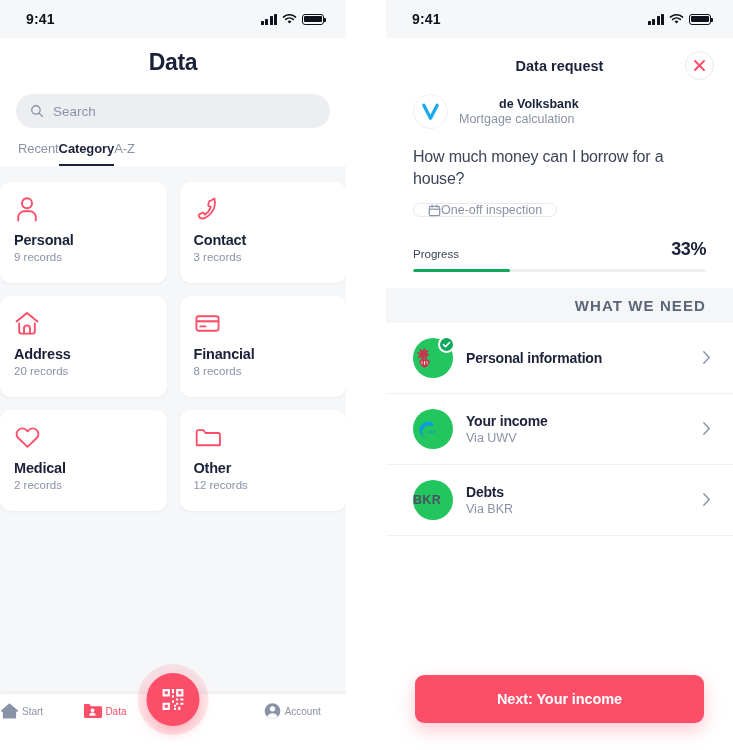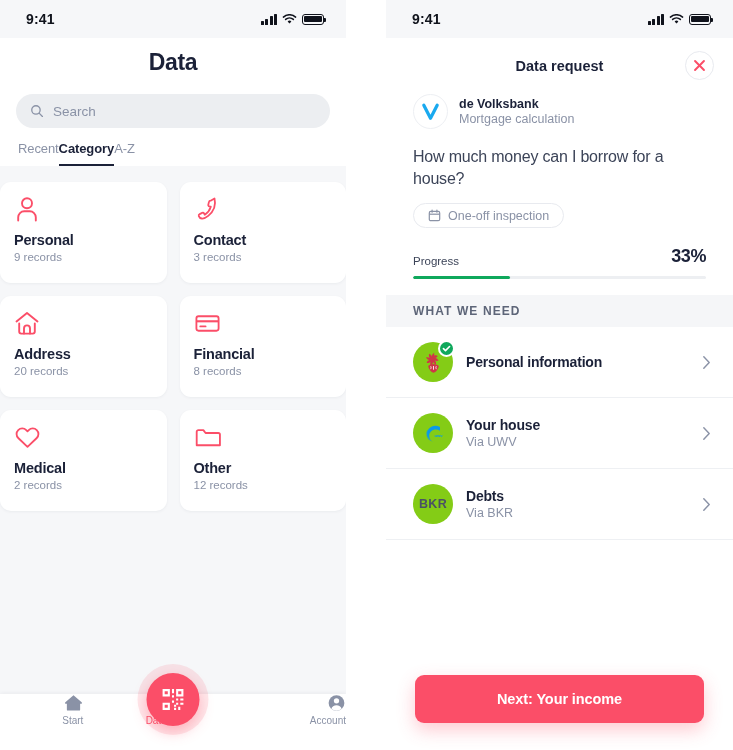--- a/index.html
+++ b/index.html
@@ -69,22 +69,22 @@
   .cat-icon { height: 30px; margin-bottom: 6px; }
   .cat-name { font-size: 14.5px; font-weight: bold; color: #1b2138; letter-spacing: -.2px; }
   .cat-sub { font-size: 11.5px; color: #8a92a6; margin-top: 3px; }
 
   .tabbar {
     position: absolute; left: 0; bottom: 0; width: 346px; height: 56px;
     background: #ffffff; display: flex; align-items: flex-start;
     box-shadow: 0 -1px 4px rgba(27,33,56,.06);
   }
   .tabitem {
-    flex: 1; display: flex; flex-direction: column;
-    align-items: flex-end; gap: 3px; 
+    flex: 1; display: flex; flex-direction: row;
+    align-items: center; gap: 3px; padding-top: 8px;
   }
   .tabitem.spacer { flex: 1.15; }
   .tabitem span { font-size: 10px; color: #8a92a6; }
   .tabitem.active span { color: #fb4e68; }
   .fab {
     position: absolute; left: 50%; bottom: 24px;
     transform: translateX(-50%);
     width: 53px; height: 53px; border-radius: 50%;
     background: #fb4e68; display: flex; align-items: center;
     justify-content: center; z-index: 4;
@@ -118,54 +118,54 @@
     width: 29px; height: 29px; border-radius: 50%;
     border: 1px solid #e8eaef;
     display: flex; align-items: center; justify-content: center;
   }
   .org { display: flex; align-items: center; gap: 11px; padding: 0 27px; }
   .org-logo {
     width: 35px; height: 35px; border-radius: 50%;
     border: 1px solid #edeff3; display: flex;
     align-items: center; justify-content: center;
   }
-  .org-name { font-size: 12.5px; font-weight: bold; color: #1b2138; }
+  .org-name { font-size: 12.5px; font-weight: bold; color: #1b2138; margin-left: 40px; }
   .org-sub { font-size: 12.5px; color: #8a92a6; margin-top: 1px; }
   .question {
     padding: 17px 27px 0; font-size: 16px; color: #3c4458;
     line-height: 1.38; letter-spacing: -.2px;
   }
   .chip {
-    display: inline-flex; align-items: center; gap: 7px;
-    margin: 13px 0 0 27px; height: 25px; padding: 0 14px;
+    display: inline-flex; align-items: center; 
+    margin: 13px 0 0 27px; height: 14px; padding: 0 14px;
     border: 1px solid #e8eaef; border-radius: 14px;
     font-size: 12.5px; color: #8a92a6;
   }
   .prog-wrap { padding: 18px 27px 0; }
   .prog-top { display: flex; align-items: flex-end; justify-content: space-between; }
   .prog-label { font-size: 11.5px; color: #3c4458; }
   .prog-pct { font-size: 18px; font-weight: bold; color: #1b2138; letter-spacing: -.4px; }
   .prog-track {
     margin-top: 9px; height: 3.2px; background: #edeff2; border-radius: 2px; overflow: hidden;
   }
   .prog-fill { height: 100%; background: #0fa85c; border-radius: 2px; }
 
   .sec-hdr {
     margin-top: 16px; background: #f5f6f8; padding: 9px 27px;
-    font-size: 12px; font-weight: bold; color: #5d6578; letter-spacing: 1.1px;
+    font-size: 15px; font-weight: bold; color: #5d6578; letter-spacing: 1.1px; text-align: right;
   }
   .need-row {
     display: flex; align-items: center; gap: 13px;
     padding: 15px 22px 15px 27px;
     border-bottom: 1px solid #eef0f3;
   }
   .need-logo {
     position: relative; width: 40px; height: 40px; border-radius: 50%;
-    background: #84cc16; display: flex; align-items: center;
-    justify-content: center; flex-shrink: 0;
+    background: #22c55e; display: flex; align-items: center;
+    flex-shrink: 0;
   }
   .check-badge {
     position: absolute; right: -2px; top: -2px;
     width: 17px; height: 17px; border-radius: 50%;
     background: #0fa85c; border: 2px solid #ffffff;
     display: flex; align-items: center; justify-content: center;
   }
   .need-txt { flex: 1; }
   .need-title { font-size: 14px; font-weight: bold; color: #1b2138; letter-spacing: -.2px; }
   .need-sub { font-size: 12.5px; color: #8a92a6; margin-top: 2px; }
@@ -425,21 +425,21 @@
 
       <div class="need-row">
         <div class="need-logo">
           <svg width="26" height="26" viewBox="0 0 28 28">
             <path d="M21.5 7.5c-4.5-2.4-10-1.2-12.6 2.8-2.3 3.6-1.2 8.2 2.3 10.4-2-2.6-1.8-6.1.6-8.4 2.6-2.5 6.7-2.8 9.7-.8z" fill="#0a9ae8"></path>
             <path d="M7.6 11.4a8.4 8.4 0 0 0 3.3 10.8c1.1.7 2.4 1.1 3.7 1.2-3.9-1.5-6.2-5.3-5.6-9.2.1-.9.4-1.9.8-2.8z" fill="#0a9ae8" opacity=".75"></path>
             <text x="15.5" y="17.8" font-family="Liberation Sans, sans-serif" font-size="4.6" font-weight="bold" fill="#0a9ae8">uwv</text>
           </svg>
         </div>
         <div class="need-txt">
-          <div class="need-title">Your house</div>
+          <div class="need-title">Your income</div>
           <div class="need-sub">Via UWV</div>
         </div>
         <svg width="9" height="15" viewBox="0 0 10 16">
           <path d="M2 1.6 8 8l-6 6.4" stroke="#8a92a6" stroke-width="1.6" fill="none" stroke-linecap="round" stroke-linejoin="round"></path>
         </svg>
       </div>
 
       <div class="need-row">
         <div class="need-logo">
           <span class="bkr-text">BKR</span>

